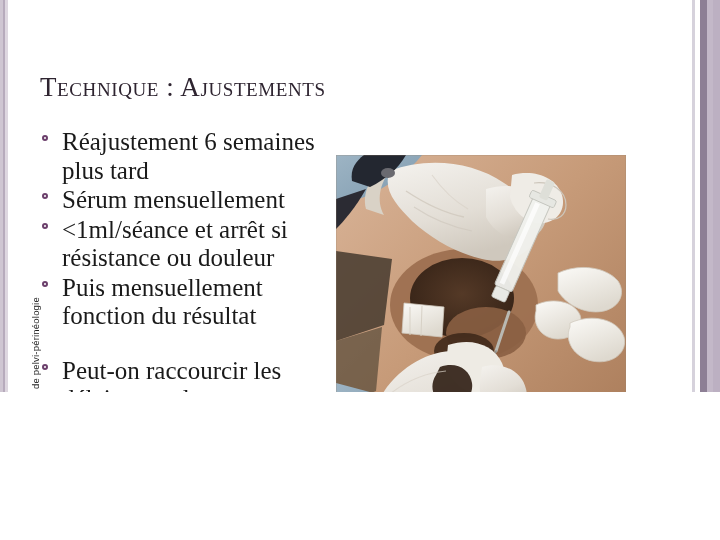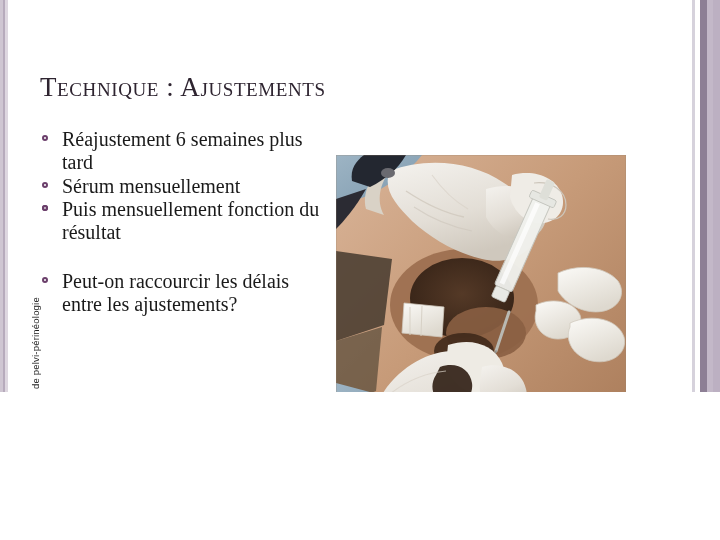--- a/index.html
+++ b/index.html
@@ -105,21 +105,21 @@
     width: 290px;
   }
   .bullet-list {
     list-style: none;
     margin: 0;
     padding: 0;
   }
   .bullet-item {
     position: relative;
     padding-left: 24px;
-    font-size: 20px;
+    font-size: 25px;
     line-height: 1.14;
     color: #1a1a1a;
     margin-bottom: 1px;
   }
   .bullet-item .marker {
     position: absolute;
     left: 4px;
     top: 7px;
     width: 6px;
     height: 6px;
@@ -208,21 +208,21 @@
   <div class="edge-r-light"></div>
 
   <div class="side-caption">Centre fédératif de pelvi-périnéologie</div>
 
   <div class="slide-title">Technique : Ajustements</div>
 
   <div class="body-col">
     <ul class="bullet-list" id="bullet-list">
         <li class="bullet-item"><span class="marker"></span><span>Réajustement 6 semaines plus tard</span></li>
         <li class="bullet-item"><span class="marker"></span><span>Sérum mensuellement</span></li>
-        <li class="bullet-item"><span class="marker"></span></li>
+        <li class="bullet-item"><span class="marker"></span><span>&lt;1ml/séance et arrêt si résistance ou douleur</span></li>
         <li class="bullet-item"><span class="marker"></span><span>Puis mensuellement fonction du résultat</span></li>
         <li class="bullet-item spaced"><span class="marker"></span><span>Peut-on raccourcir les délais entre les ajustements?</span></li>
       </ul>
   </div>
 
   <div class="photo-frame">
     <svg class="photo-canvas" viewBox="0 0 290 303" preserveAspectRatio="none">
       <defs>
         <linearGradient id="skinG" x1="0" y1="0" x2="1" y2="1">
           <stop offset="0%" stop-color="#d9b498"></stop>

